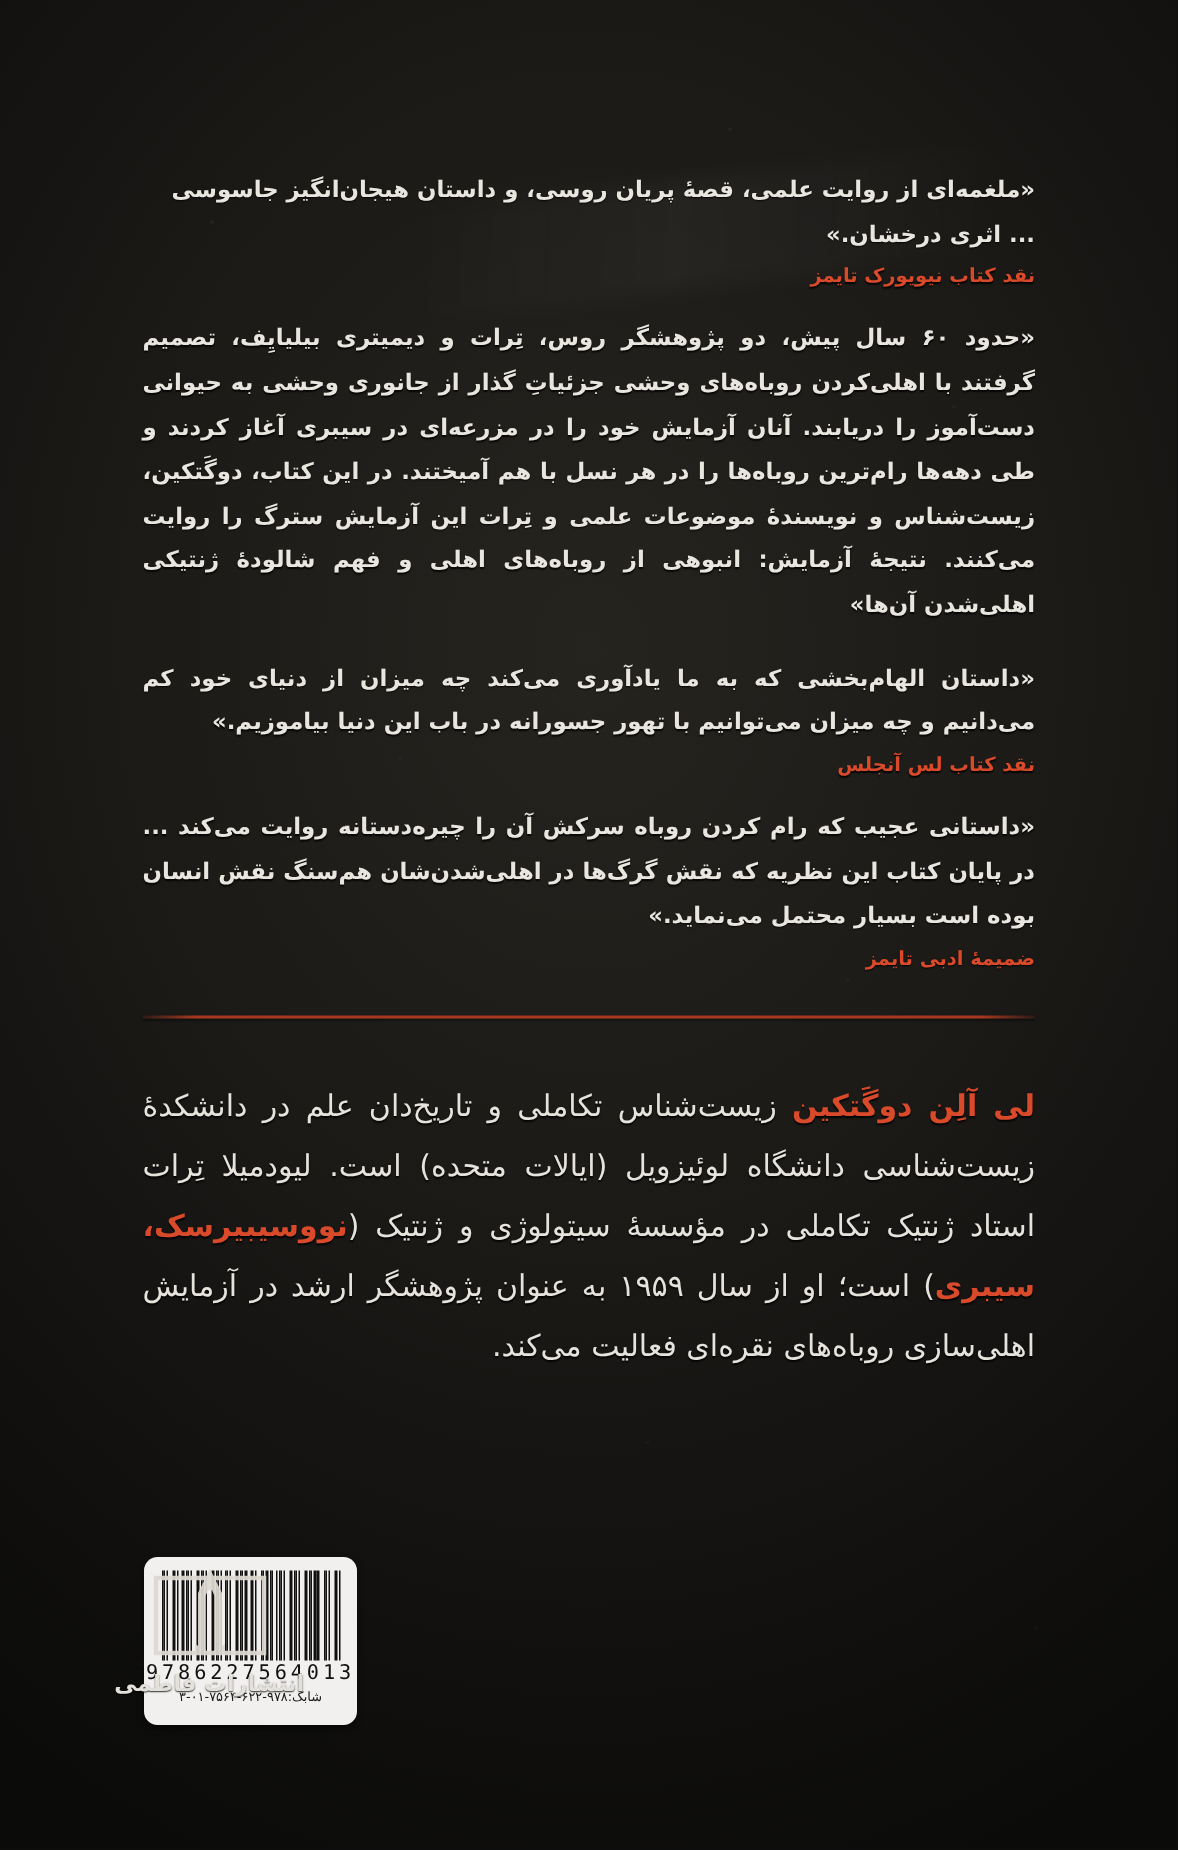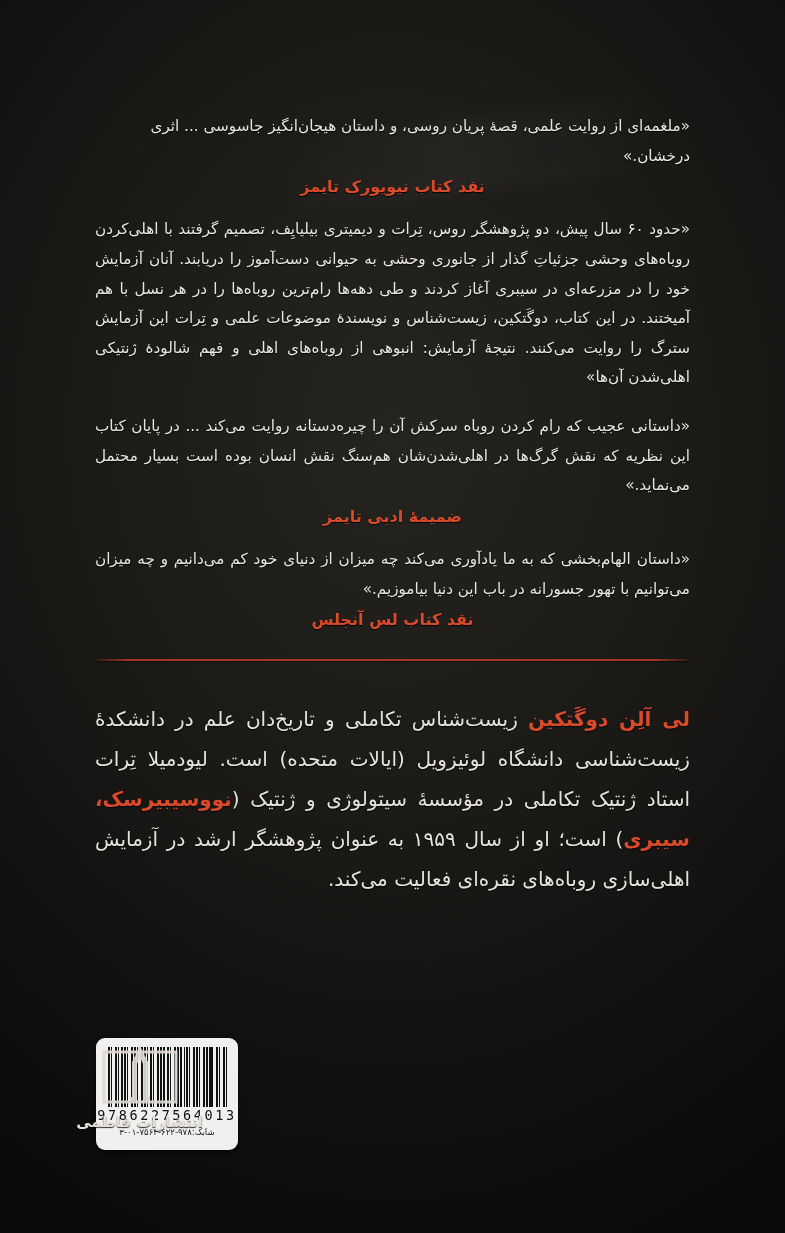--- a/index.html
+++ b/index.html
@@ -61,29 +61,30 @@
   .quote-block { margin-bottom: 19px; }
 
   .quote-text {
     color: #e9e6e0;
     font-size: 15.2px;
     line-height: 1.95;
     text-align: justify;
     text-align-last: right;
     letter-spacing: 0.1px;
     text-shadow: 0 1px 1px rgba(0,0,0,0.8);
+    font-weight: bold;
   }
   .quote-text.center-ish { text-align: right; }
 
   .source {
     color: #d94a2b;
-    font-size: 16px;
+    font-size: 13px;
     font-weight: bold;
     margin-top: 6px;
-    text-align: center;
+    text-align: right;
     text-shadow: 0 1px 1px rgba(0,0,0,0.85);
   }
 
   .divider {
     margin: 30px 0 38px 0;
     height: 2px;
     background: linear-gradient(to left, rgba(150,45,25,0.15) 0%, rgba(178,58,32,0.92) 6%, rgba(178,58,32,0.92) 94%, rgba(150,45,25,0.15) 100%);
     box-shadow: 0 1px 2px rgba(0,0,0,0.6);
   }
 
@@ -185,27 +186,27 @@
     <div class="quote-block">
       <div class="quote-text center-ish">«ملغمه‌ای از روایت علمی، قصهٔ پریان روسی، و داستان هیجان‌انگیز جاسوسی ... اثری درخشان.»</div>
       <div class="source">نقد کتاب نیویورک تایمز</div>
     </div>
 
     <div class="quote-block">
       <div class="quote-text">«حدود ۶۰ سال پیش، دو پژوهشگر روس، تِرات و دیمیتری بیلیایِف، تصمیم گرفتند با اهلی‌کردن روباه‌های وحشی جزئیاتِ گذار از جانوری وحشی به حیوانی دست‌آموز را دریابند. آنان آزمایش خود را در مزرعه‌ای در سیبری آغاز کردند و طی دهه‌ها رام‌ترین روباه‌ها را در هر نسل با هم آمیختند. در این کتاب، دوگَتکین، زیست‌شناس و نویسندهٔ موضوعات علمی و تِرات این آزمایش سترگ را روایت می‌کنند. نتیجهٔ آزمایش: انبوهی از روباه‌های اهلی و فهم شالودهٔ ژنتیکی اهلی‌شدن آن‌ها»</div>
     </div>
 
     <div class="quote-block">
+      <div class="quote-text">«داستان الهام‌بخشی که به ما یادآوری می‌کند چه میزان از دنیای خود کم می‌دانیم و چه میزان می‌توانیم با تهور جسورانه در باب این دنیا بیاموزیم.»</div>
+      <div class="source">نقد کتاب لس آنجلس</div>
+    </div>
+
+    <div class="quote-block">
       <div class="quote-text">«داستانی عجیب که رام کردن روباه سرکش آن را چیره‌دستانه روایت می‌کند ... در پایان کتاب این نظریه که نقش گرگ‌ها در اهلی‌شدن‌شان هم‌سنگ نقش انسان بوده است بسیار محتمل می‌نماید.»</div>
       <div class="source">ضمیمهٔ ادبی تایمز</div>
-    </div>
-
-    <div class="quote-block">
-      <div class="quote-text">«داستان الهام‌بخشی که به ما یادآوری می‌کند چه میزان از دنیای خود کم می‌دانیم و چه میزان می‌توانیم با تهور جسورانه در باب این دنیا بیاموزیم.»</div>
-      <div class="source">نقد کتاب لس آنجلس</div>
     </div>
 
     <div class="divider"></div>
 
     <div class="bio">
       <span class="hl">لی آلِن دوگَتکین</span><span> زیست‌شناس تکاملی و تاریخ‌دان علم در دانشکدهٔ زیست‌شناسی دانشگاه لوئیزویل (ایالات متحده) است. لیودمیلا تِرات استاد ژنتیک تکاملی در مؤسسهٔ سیتولوژی و ژنتیک (</span><span class="hl">نووسیبیرسک، سیبری</span><span>) است؛ او از سال ۱۹۵۹ به عنوان پژوهشگر ارشد در آزمایش اهلی‌سازی روباه‌های نقره‌ای فعالیت می‌کند.</span>
     </div>
 
   </div>
 

